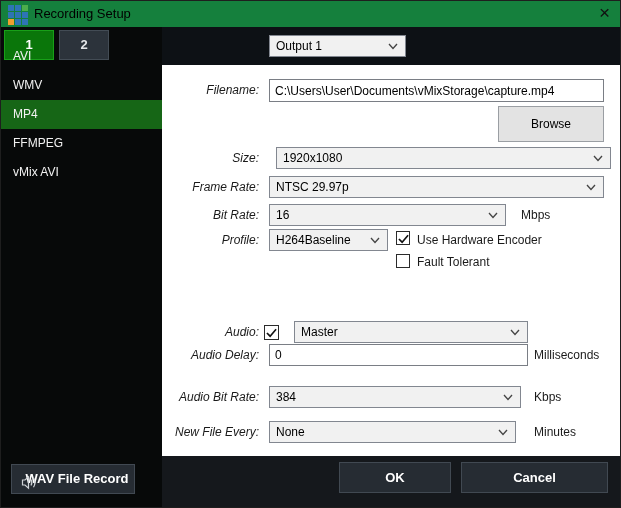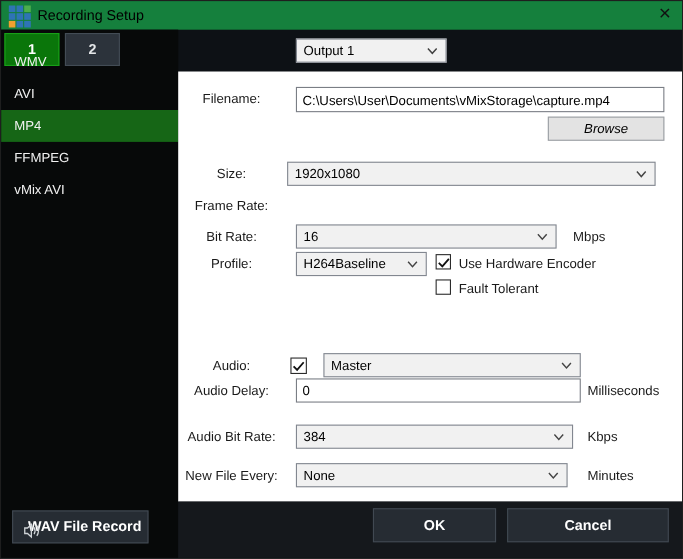--- a/index.html
+++ b/index.html
@@ -27,21 +27,21 @@
 
   
   .combo { position:absolute; height:22px; background:#F1F1F1; border:1px solid #828790; cursor:pointer; }
   .combo-text { position:absolute; left:6px; top:0; line-height:20px; font-size:12px; color:#000000; white-space:nowrap; }
   .chev { position:absolute; right:7px; top:7px; width:10px; height:7px; }
   .chev svg { display:block; }
 
   
   .panel { position:absolute; left:161px; top:64px; width:460px; height:391px; background:#FFFFFF; }
 
-  .flabel { position:absolute; left:161px; width:97px; text-align:center; font-size:12px; color:#1A1A1A; line-height:22px; white-space:nowrap; }
+  .flabel { position:absolute; left:161px; width:97px; text-align:right; font-size:12px; color:#1A1A1A; line-height:22px; white-space:nowrap;font-style:italic; }
   .unit { position:absolute; font-size:12px; color:#1A1A1A; line-height:22px; white-space:nowrap; }
 
   .textbox { position:absolute; height:23px; background:#FFF; border:1px solid #7A7E85; font-family:"Liberation Sans", sans-serif; font-size:12px; color:#000; padding-left:5px; }
 
   .winbtn { position:absolute; background:#E3E3E3; border:1px solid #9A9EA3; font-family:"Liberation Sans", sans-serif; font-size:12px; color:#000; cursor:pointer; }
 
   .checkbox { position:absolute; width:14px; height:14px; background:#FFF; border:1px solid #2B2B2B; cursor:pointer; }
   .checkbox .tick { display:none; position:absolute; left:1px; top:2px; }
   .checkbox.checked .tick { display:block; }
   .cblabel { position:absolute; font-size:12px; color:#1A1A1A; line-height:22px; white-space:nowrap; }
@@ -74,53 +74,61 @@
     <div class="title-text">Recording Setup</div>
     <div class="close-btn">×</div>
   </div>
 
   <div class="sidebar"></div>
 
   <div class="tab tab1">1</div>
   <div class="tab tab2">2</div>
 
   <div class="side-list">
+    <div class="side-item">AVI</div>
     <div class="side-item">WMV</div>
-    <div class="side-item">AVI</div>
     <div class="side-item active">MP4</div>
     <div class="side-item">FFMPEG</div>
     <div class="side-item">vMix AVI</div>
   </div>
 
   <div class="combo" style="left:268px; top:34px; width:137px;">
     <span class="combo-text">Output 1</span>
     <span class="chev">
       <svg width="10" height="7" viewBox="0 0 10 7">
           <polyline points="1,1 5,5.5 9,1" fill="none" stroke="#444" stroke-width="1.3"></polyline>
         </svg>
     </span>
   </div>
 
   <div class="panel"></div>
 
   <div class="flabel" style="top:78px; line-height:23px;">Filename:</div>
   <input class="textbox" style="left: 268px; top: 78px; width: 335px;" value="C:\Users\User\Documents\vMixStorage\capture.mp4">
-  <button class="winbtn" style="left:497px; top:105px; width:106px; height:22px;font-style:italic;">Browse</button>
+  <button class="winbtn" style="left:497px; top:105px; width:106px; height:36px;">Browse</button>
 
   <div class="flabel" style="top:146px;">Size:</div>
-  <div class="combo" style="left:260px; top:146px; width:335px;">
+  <div class="combo" style="left:275px; top:146px; width:335px;">
     <span class="combo-text">1920x1080</span>
     <span class="chev">
       <svg width="10" height="7" viewBox="0 0 10 7">
           <polyline points="1,1 5,5.5 9,1" fill="none" stroke="#444" stroke-width="1.3"></polyline>
         </svg>
     </span>
   </div>
 
   <div class="flabel" style="top:175px;">Frame Rate:</div>
+  <div class="combo" style="left:268px; top:175px; width:335px;">
+    <span class="combo-text">NTSC 29.97p</span>
+    <span class="chev">
+      <svg width="10" height="7" viewBox="0 0 10 7">
+          <polyline points="1,1 5,5.5 9,1" fill="none" stroke="#444" stroke-width="1.3"></polyline>
+        </svg>
+    </span>
+  </div>
 
   <div class="flabel" style="top:203px;">Bit Rate:</div>
   <div class="combo" style="left:268px; top:203px; width:237px;">
     <span class="combo-text">16</span>
     <span class="chev">
       <svg width="10" height="7" viewBox="0 0 10 7">
           <polyline points="1,1 5,5.5 9,1" fill="none" stroke="#444" stroke-width="1.3"></polyline>
         </svg>
     </span>
   </div>

